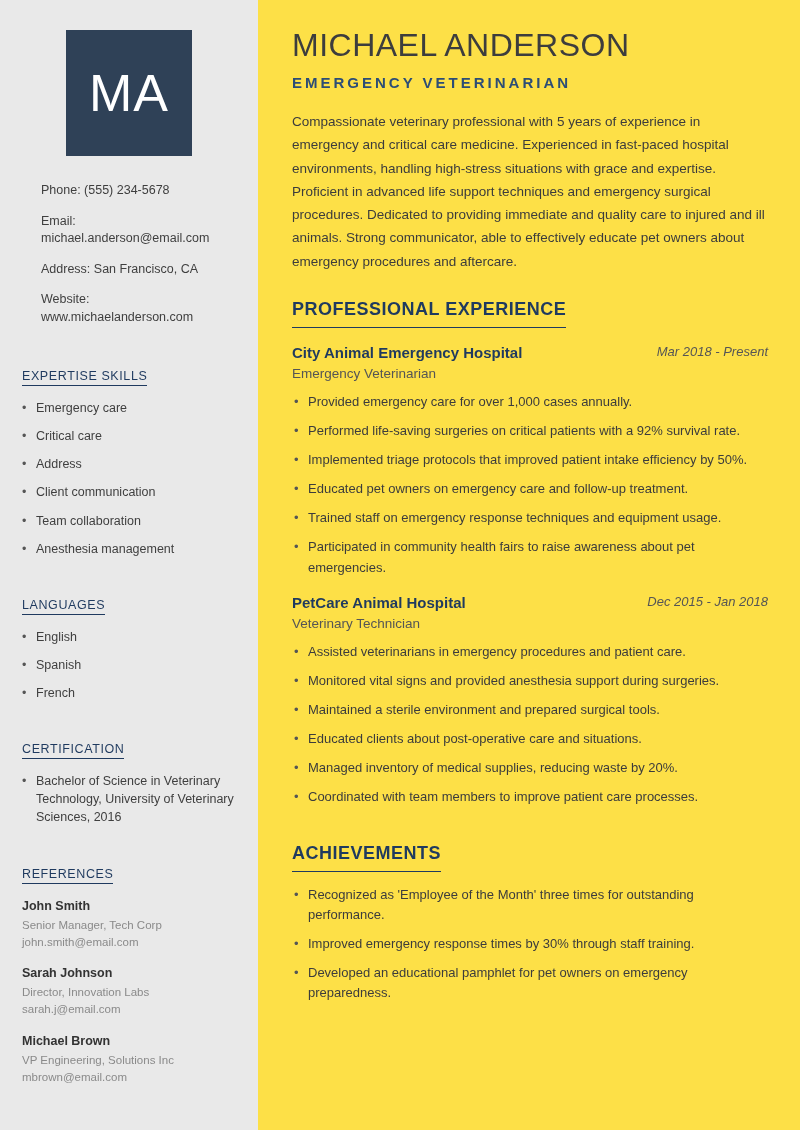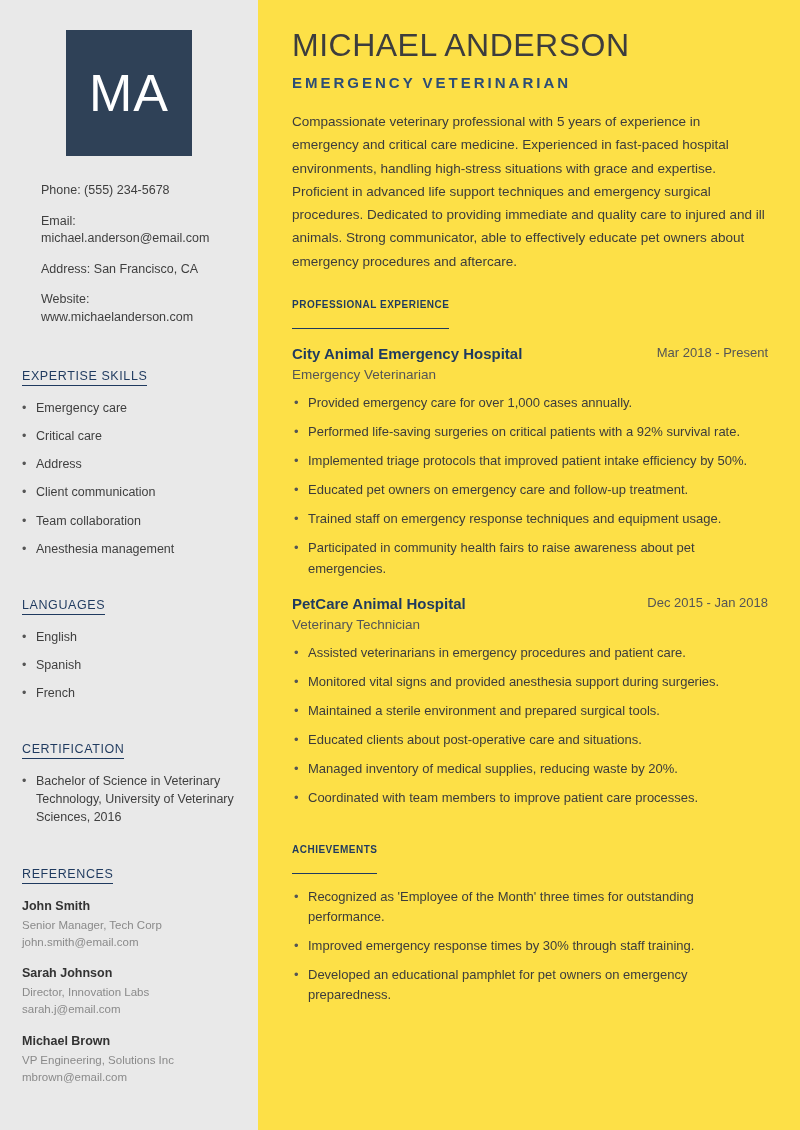--- a/index.html
+++ b/index.html
@@ -83,33 +83,33 @@
     letter-spacing: 3px;
     margin-top: 11px;
   }
   .summary {
     font-size: 13.5px;
     color: #3c3c3c;
     line-height: 1.72;
     margin-top: 19px;
   }
   .main-heading {
-    font-size: 10px;
+    font-size: 18px;
     font-weight: bold;
     color: var(--accent, #1f3a5f);
     letter-spacing: 0.5px;
     display: inline-block;
     border-bottom: 1.5px solid currentColor;
-    padding-bottom: 18px;
+    padding-bottom: 7px;
     margin-top: 26px;
   }
   .job { margin-top: 16px; }
   .job-head { display: flex; justify-content: space-between; align-items: flex-start; }
   .company { font-size: 15px; font-weight: bold; color: var(--accent, #1f3a5f); }
-  .dates { font-size: 13px; color: #555; }
+  .dates { font-size: 13px; font-style: italic; color: #555; }
   .role { font-size: 13.5px; color: #555; margin-top: 5px; }
   .main-list { list-style: none; margin-top: 11px; }
   .main-list li {
     font-size: 13px;
     color: #3c3c3c;
     line-height: 1.55;
     margin-bottom: 9px;
     padding-left: 16px;
     position: relative;
   }

